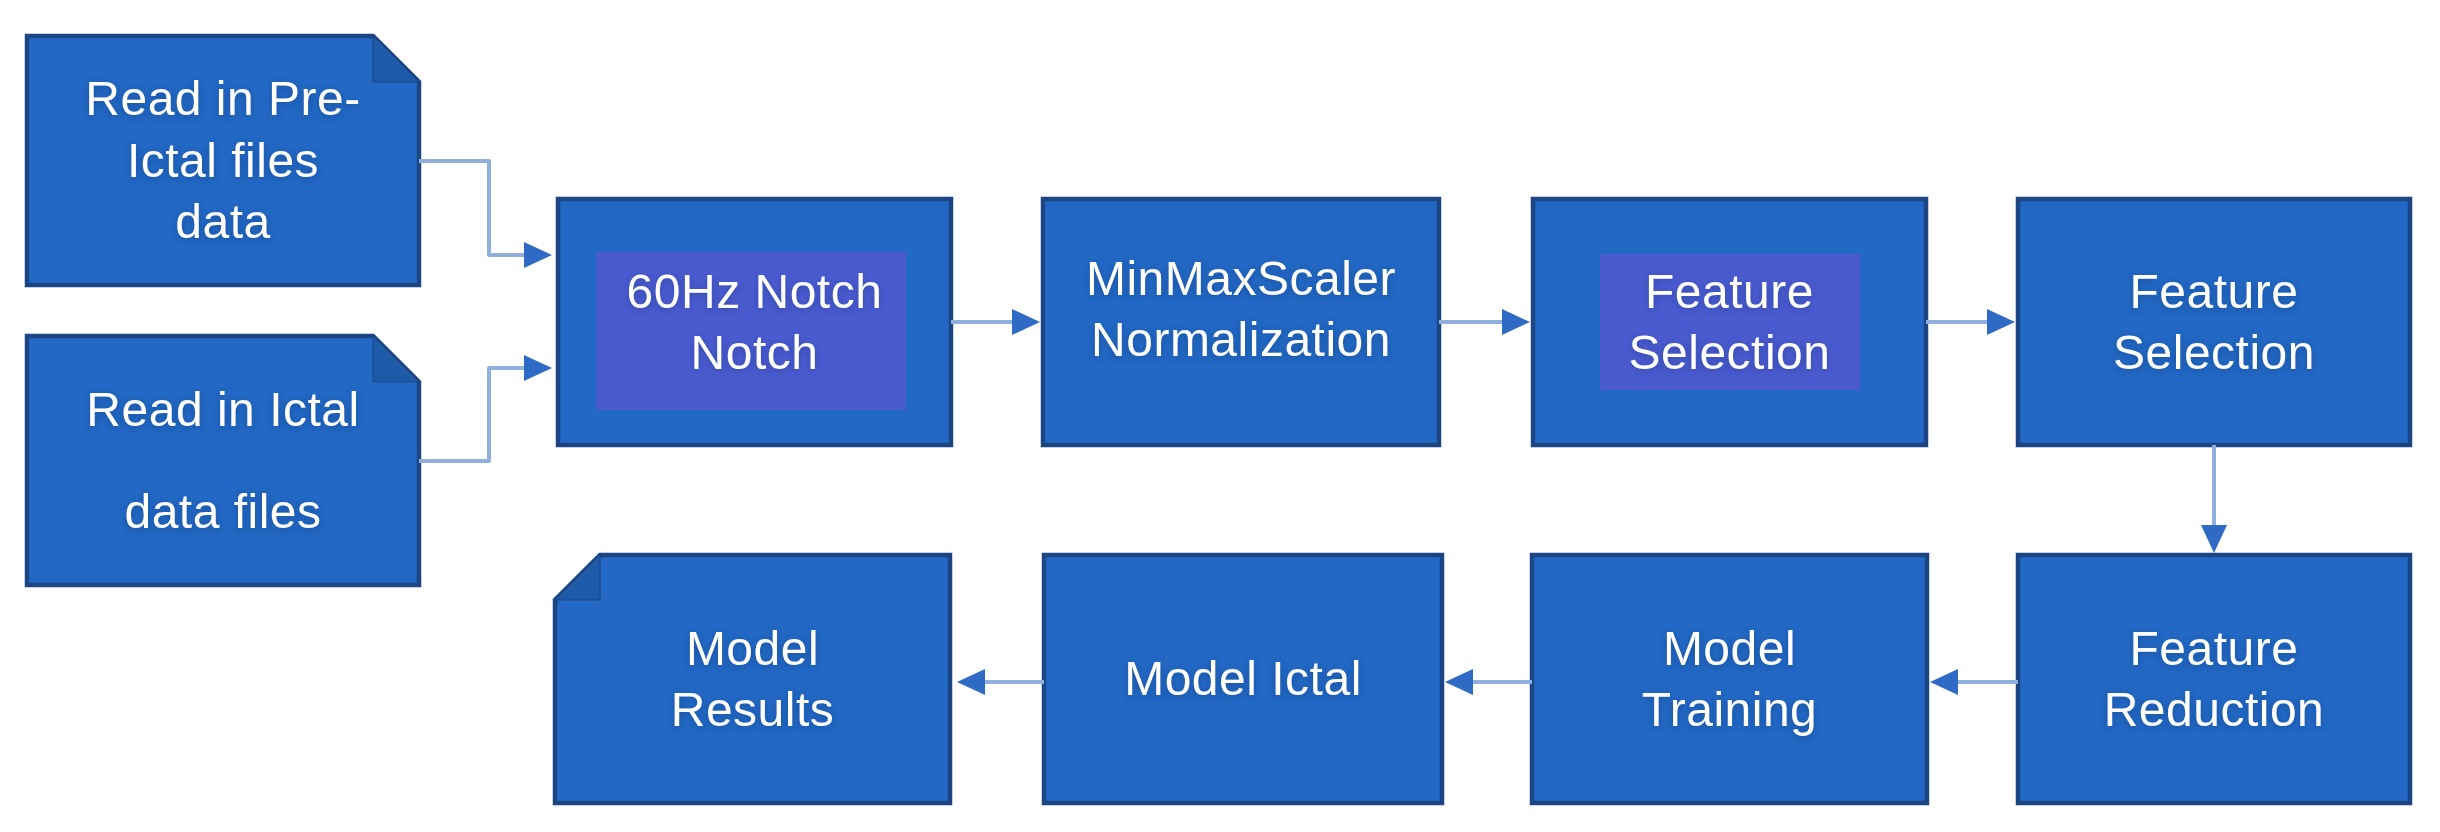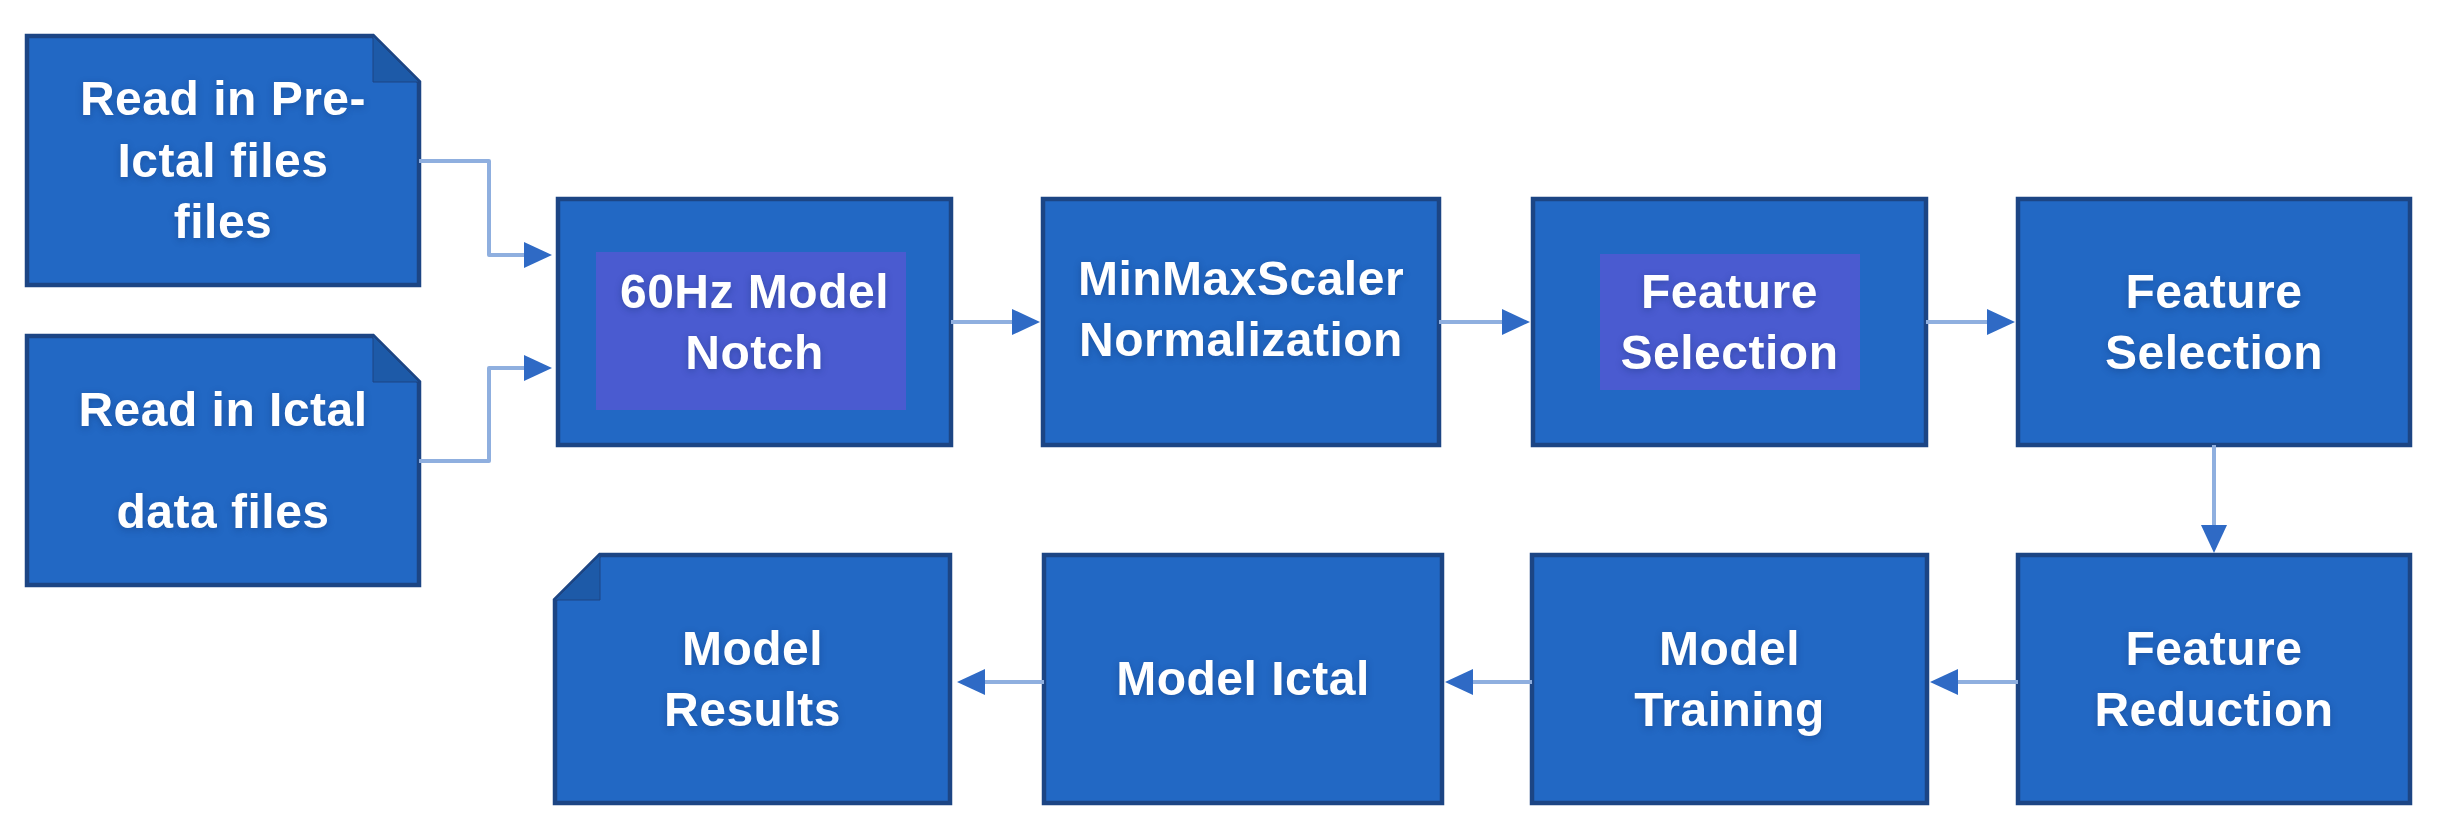--- a/index.html
+++ b/index.html
@@ -22,21 +22,21 @@
     height: 832px;
   }
   .node-label {
     position: absolute;
     display: flex;
     flex-direction: column;
     align-items: center;
     justify-content: center;
     text-align: center;
     color: #ffffff;
-    font-weight: 700;
+    font-weight: 400;
     font-size: 48px;
     line-height: 1.28;
     letter-spacing: 0.5px;
     text-shadow: 0 2px 7px rgba(12, 44, 96, 0.35);
     pointer-events: none;
   }
   .node-label span { display: block; white-space: nowrap; }
 </style>
 </head>
 <body>
@@ -94,30 +94,30 @@
     <line x1="1532" y1="682" x2="1471" y2="682" stroke-width="4" stroke="#8fafdf"></line>
     <polygon points="1473,669 1473,695 1445,682" fill="#2f6ac5"></polygon>
 
     <line x1="1044" y1="682" x2="983" y2="682" stroke-width="4" stroke="#8fafdf"></line>
     <polygon points="985,669 985,695 957,682" fill="#2f6ac5"></polygon>
   </svg>
 
   <div class="node-label" style="left:27px; top:36px; width:392px; height:249px;">
     <span>Read in Pre-</span>
     <span>Ictal files</span>
-    <span>files</span>
+    <span>data</span>
   </div>
 
   <div class="node-label" style="left:27px; top:336px; width:392px; height:249px;gap:40px;">
     <span>Read in Ictal</span>
     <span>data files</span>
   </div>
 
   <div class="node-label" style="left:558px; top:199px; width:393px; height:246px;">
-    <span>60Hz Model</span>
+    <span>60Hz Notch</span>
     <span>Notch</span>
   </div>
 
   <div class="node-label" style="left:1043px; top:186px; width:396px; height:246px;">
     <span>MinMaxScaler</span>
     <span>Normalization</span>
   </div>
 
   <div class="node-label" style="left:1533px; top:199px; width:393px; height:246px;">
     <span>Feature</span>

